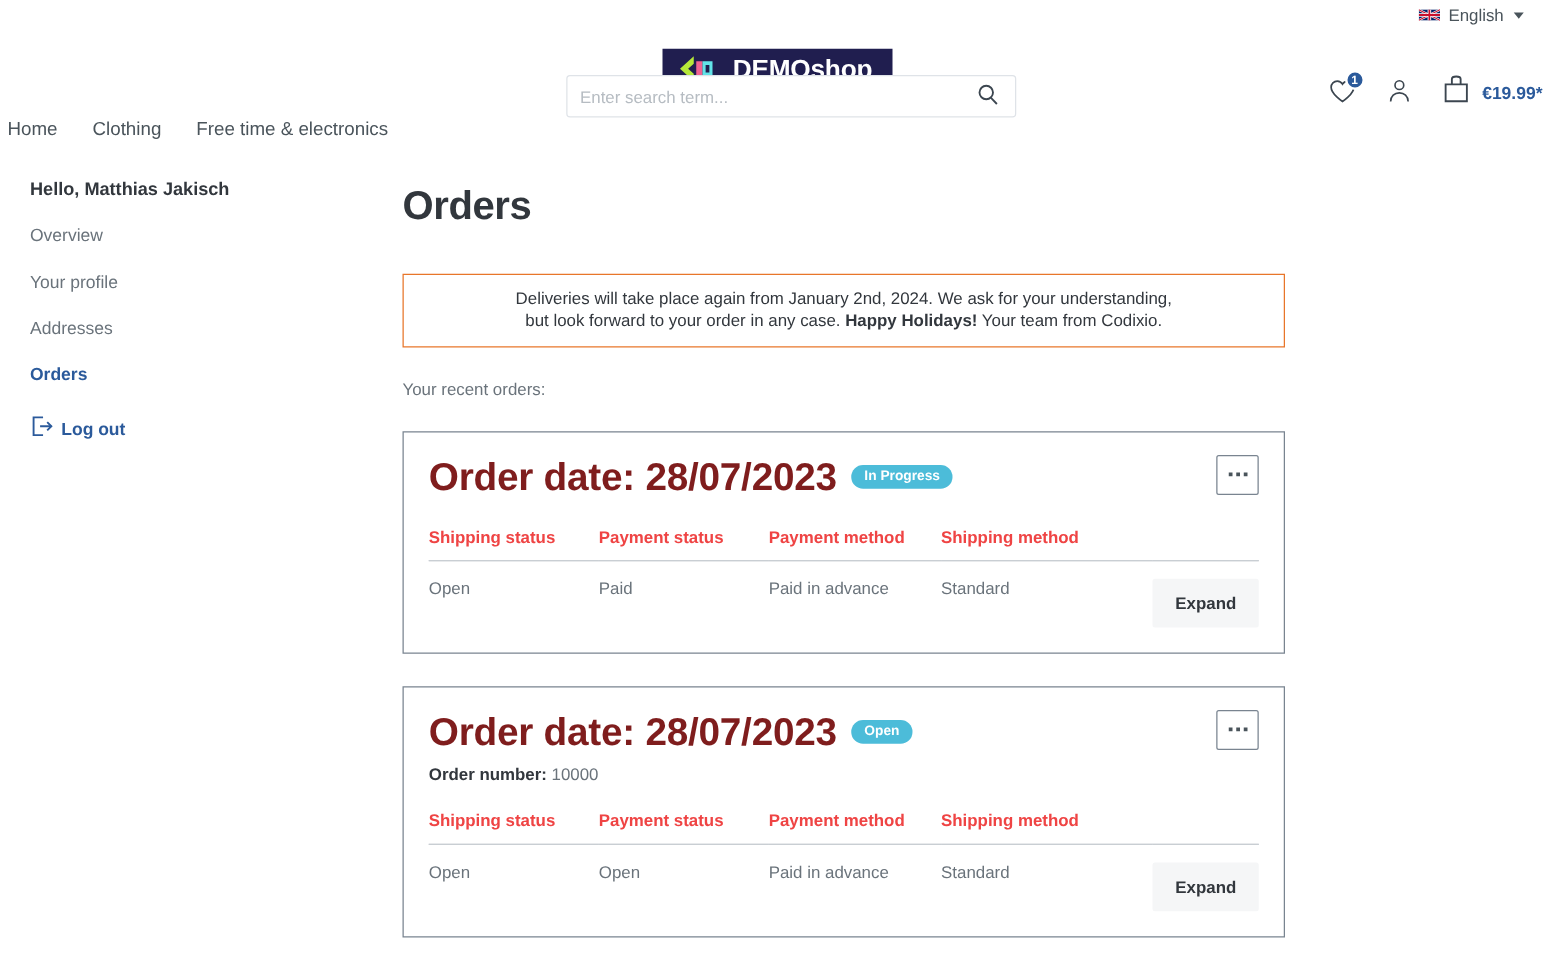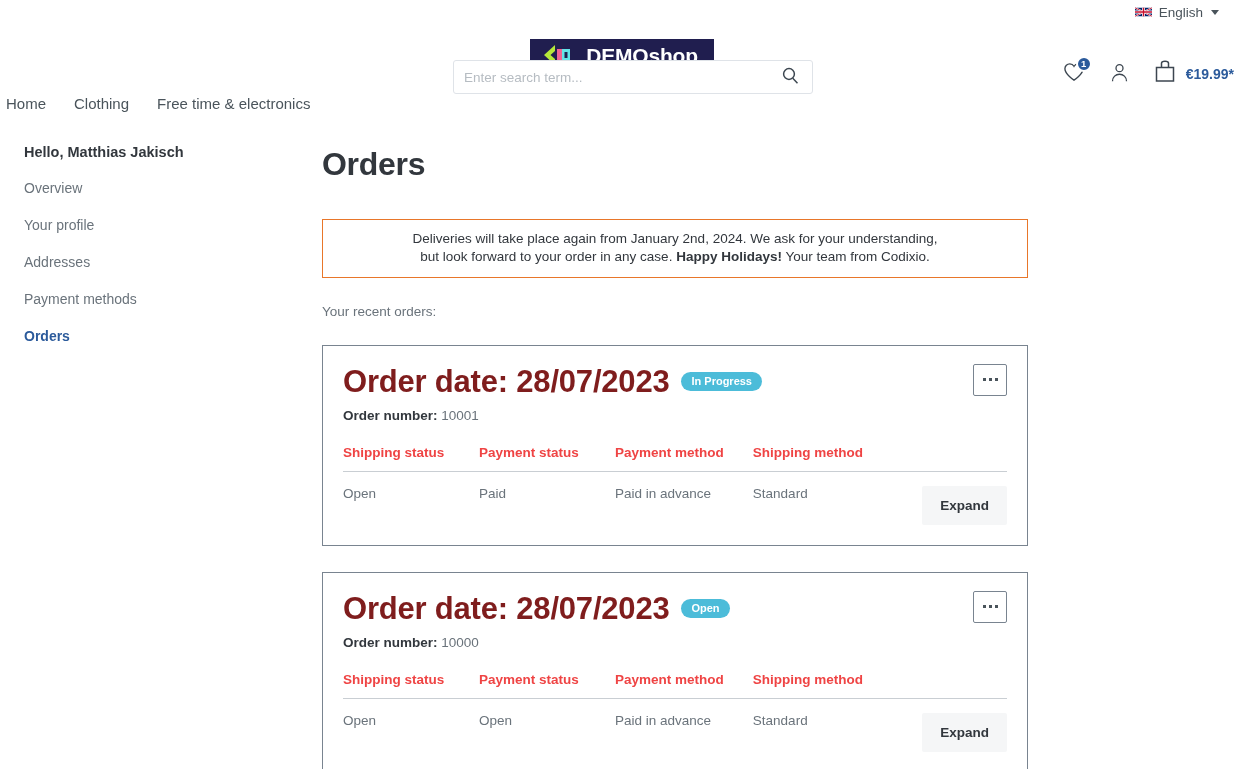--- a/index.html
+++ b/index.html
@@ -386,22 +386,31 @@
   <a href="#">Free time &amp; electronics</a>
 </nav>
 
 <div class="page">
 
   <aside class="sidebar">
     <div class="greeting">Hello, Matthias Jakisch</div>
     <a class="side-link" href="#">Overview</a>
     <a class="side-link" href="#">Your profile</a>
     <a class="side-link" href="#">Addresses</a>
-    <a class="side-link" href="#">Payment methods</a>
     <a class="side-link active" href="#">Orders</a>
+    <a class="logout" href="#">
+      <span>
+        <svg width="19" height="18" viewBox="0 0 20 19">
+          <path d="M11,2 L3,2 L3,17 L11,17" fill="none" stroke="#2b5a9b" stroke-width="1.6"></path>
+          <line x1="8.5" y1="9.5" x2="18" y2="9.5" stroke="#2b5a9b" stroke-width="1.6"></line>
+          <path d="M14.5,6 L18,9.5 L14.5,13" fill="none" stroke="#2b5a9b" stroke-width="1.6"></path>
+        </svg>
+      </span>
+      <span>Log out</span>
+    </a>
   </aside>
 
   <main class="content">
 
     <h1 class="page-title">Orders</h1>
 
     <div class="notice">
       <div>Deliveries will take place again from January 2nd, 2024. We ask for your understanding,</div>
       <div>
         <span>but look forward to your order in any case. </span><b>Happy Holidays!</b><span> Your team from Codixio.</span>
@@ -413,21 +422,20 @@
     <section class="order-card">
       <button class="dots-btn">
         <span class="dot"></span>
         <span class="dot"></span>
         <span class="dot"></span>
       </button>
       <div class="order-head">
         <span class="order-date"><span>Order date: </span><span>28/07/2023</span></span>
         <span class="status-badge">In Progress</span>
       </div>
-      <div class="order-number"><b>Order number: </b><span>10001</span></div>
 
       <table class="order-table">
         <thead>
           <tr>
             <th class="col-1">Shipping status</th>
             <th class="col-2">Payment status</th>
             <th class="col-3">Payment method</th>
             <th class="col-4">Shipping method</th>
             <th class="col-5"></th>
           </tr>

